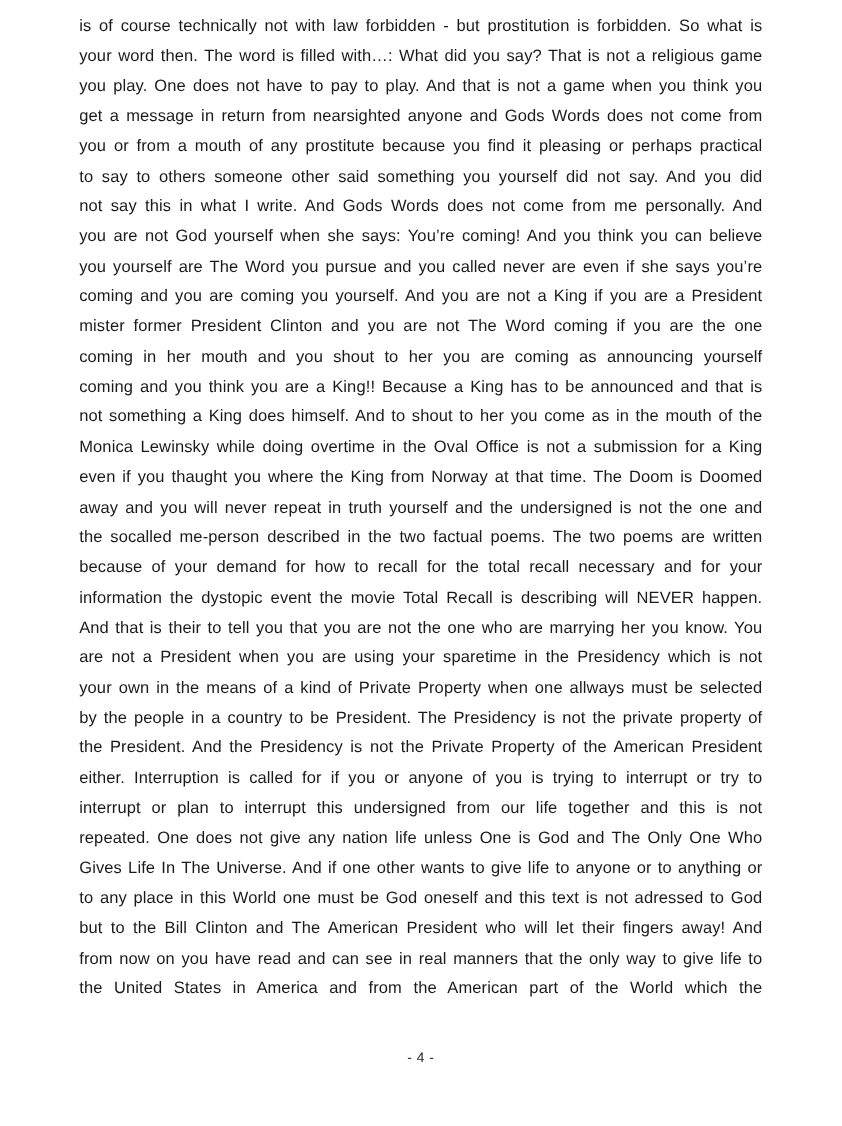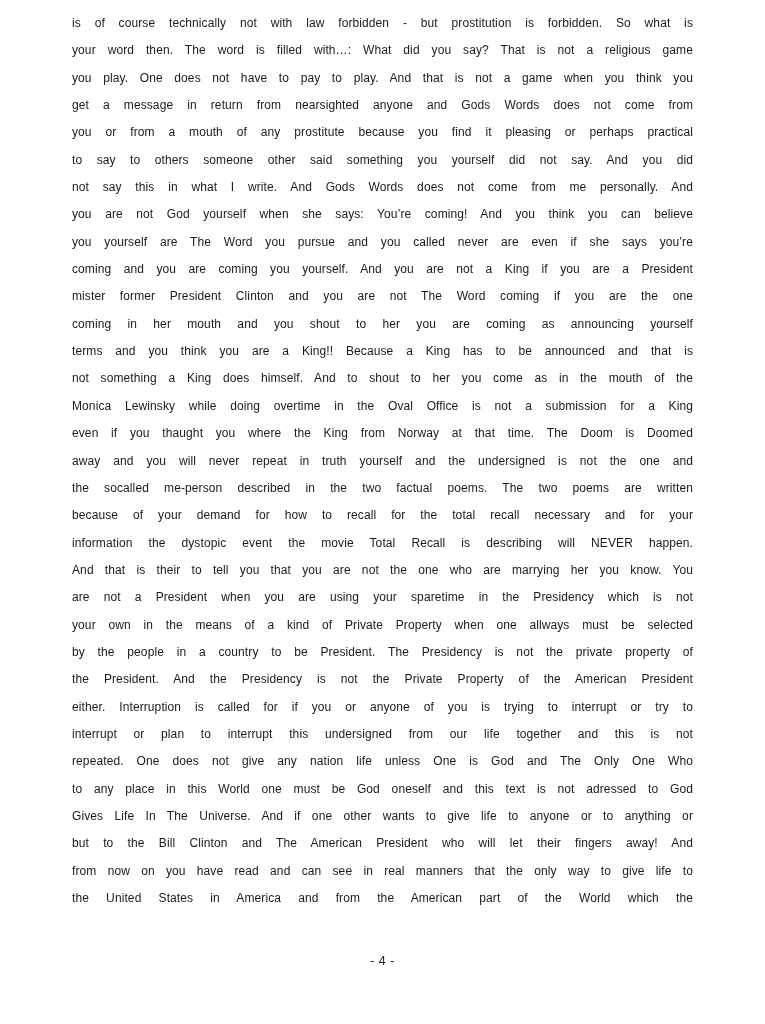--- a/index.html
+++ b/index.html
@@ -15,21 +15,21 @@
     overflow: hidden;
     font-family: "Liberation Sans", "DejaVu Sans", sans-serif;
   }
   .text-block {
     position: absolute;
     left: 72px;
     top: 10px;
     width: 621px;
   }
   .line {
-    font-size: 12px;
+    font-size: 15px;
     line-height: 27.35px;
     color: #1a1a1a;
     text-align: justify;
     text-align-last: justify;
     white-space: normal;
     letter-spacing: 0.1px;
   }
   .footer {
     position: absolute;
     left: 0;
@@ -51,36 +51,36 @@
       <div class="line">you play. One does not have to pay to play. And that is not a game when you think you</div>
       <div class="line">get a message in return from nearsighted anyone and Gods Words does not come from</div>
       <div class="line">you or from a mouth of any prostitute because you find it pleasing or perhaps practical</div>
       <div class="line">to say to others someone other said something you yourself did not say. And you did</div>
       <div class="line">not say this in what I write. And Gods Words does not come from me personally. And</div>
       <div class="line">you are not God yourself when she says: You’re coming! And you think you can believe</div>
       <div class="line">you yourself are The Word you pursue and you called never are even if she says you’re</div>
       <div class="line">coming and you are coming you yourself. And you are not a King if you are a President</div>
       <div class="line">mister former President Clinton and you are not The Word coming if you are the one</div>
       <div class="line">coming in her mouth and you shout to her you are coming as announcing yourself</div>
-      <div class="line">terms and you think you are a King!! Because a King has to be announced and that is</div>
+      <div class="line">coming and you think you are a King!! Because a King has to be announced and that is</div>
       <div class="line">not something a King does himself. And to shout to her you come as in the mouth of the</div>
       <div class="line">Monica Lewinsky while doing overtime in the Oval Office is not a submission for a King</div>
       <div class="line">even if you thaught you where the King from Norway at that time. The Doom is Doomed</div>
       <div class="line">away and you will never repeat in truth yourself and the undersigned is not the one and</div>
       <div class="line">the socalled me-person described in the two factual poems. The two poems are written</div>
       <div class="line">because of your demand for how to recall for the total recall necessary and for your</div>
       <div class="line">information the dystopic event the movie Total Recall is describing will NEVER happen.</div>
       <div class="line">And that is their to tell you that you are not the one who are marrying her you know. You</div>
       <div class="line">are not a President when you are using your sparetime in the Presidency which is not</div>
       <div class="line">your own in the means of a kind of Private Property when one allways must be selected</div>
       <div class="line">by the people in a country to be President. The Presidency is not the private property of</div>
       <div class="line">the President. And the Presidency is not the Private Property of the American President</div>
       <div class="line">either. Interruption is called for if you or anyone of you is trying to interrupt or try to</div>
       <div class="line">interrupt or plan to interrupt this undersigned from our life together and this is not</div>
       <div class="line">repeated. One does not give any nation life unless One is God and The Only One Who</div>
+      <div class="line">Gives Life In The Universe. And if one other wants to give life to anyone or to anything or</div>
       <div class="line">to any place in this World one must be God oneself and this text is not adressed to God</div>
-      <div class="line">Gives Life In The Universe. And if one other wants to give life to anyone or to anything or</div>
       <div class="line">but to the Bill Clinton and The American President who will let their fingers away! And</div>
       <div class="line">from now on you have read and can see in real manners that the only way to give life to</div>
       <div class="line">the United States in America and from the American part of the World which the</div>
     </div>
   <div class="footer">- 4 -</div>
 </div>
 
 </body></html>

